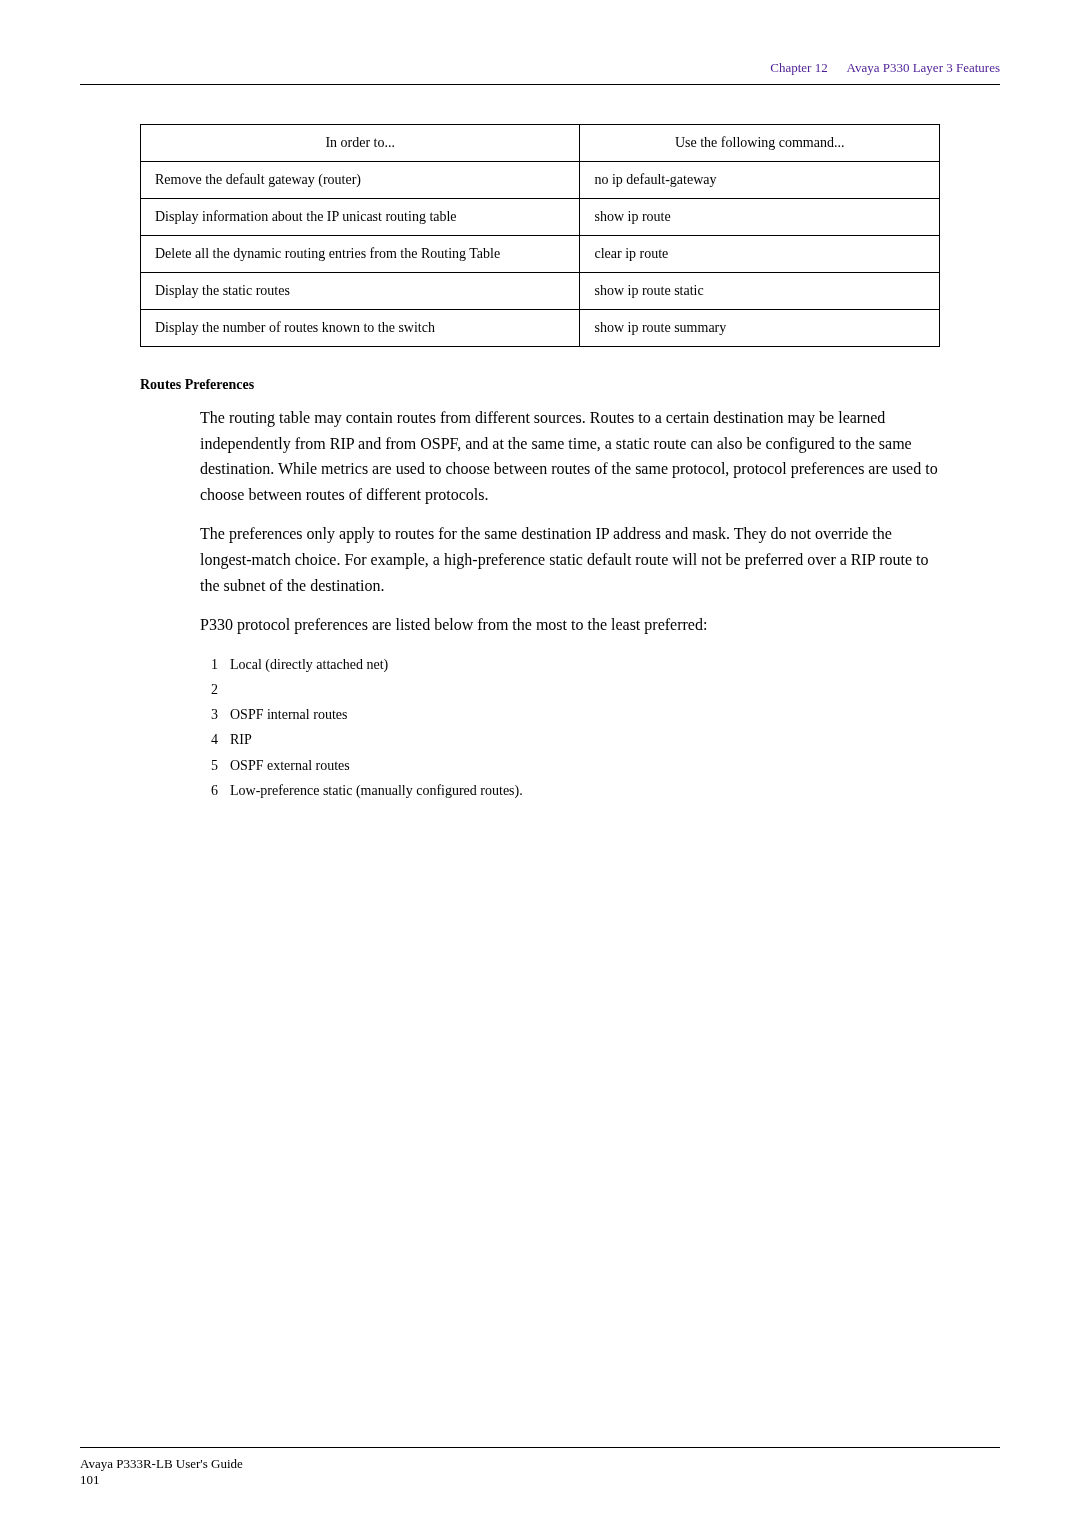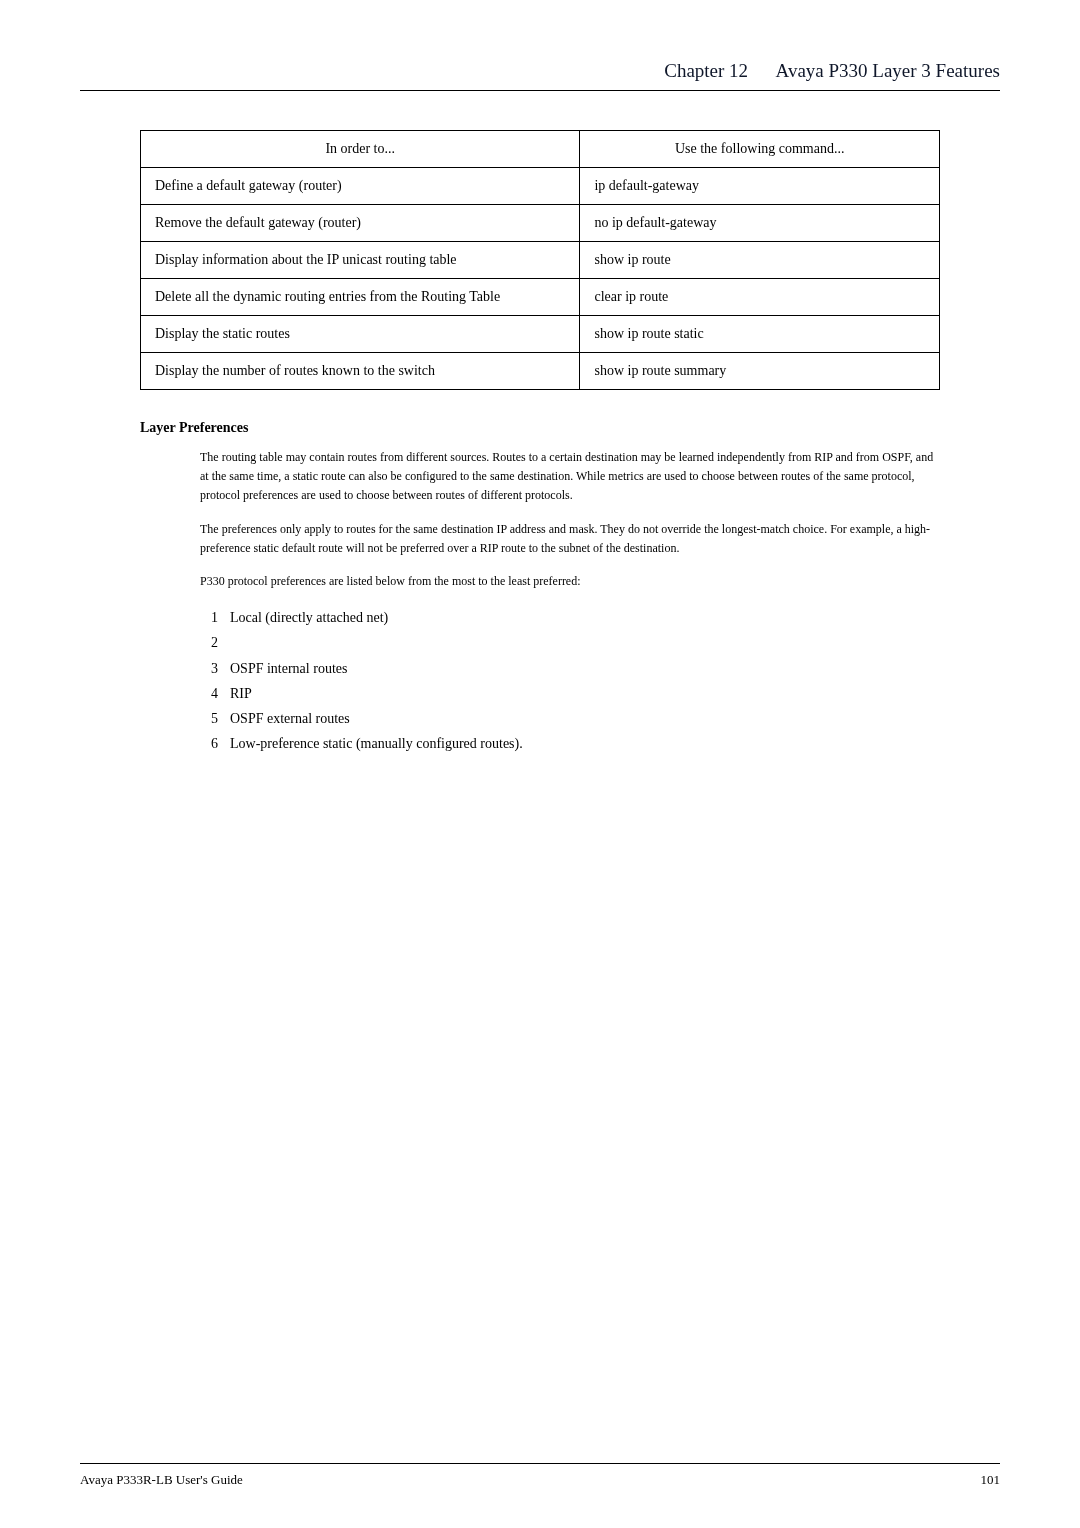--- a/index.html
+++ b/index.html
@@ -27,22 +27,22 @@
 
     .header-section {
       display: flex;
       justify-content: flex-end;
       padding-bottom: 8px;
       border-bottom: 1px solid #000;
       margin-bottom: 20px;
     }
 
     .header-text {
-      font-size: 19px;
-      color: #0f172a;
+      font-size: 13px;
+      color: #4c1d95;
     }
 
     .content-area {
       padding: 0 60px;
       margin-top: 39px;
     }
 
     
     .routing-table {
       width: 100%;
@@ -82,21 +82,21 @@
       margin-bottom: 12px;
     }
 
     .section-body {
       padding-left: 60px;
     }
 
     .paragraph {
       margin-bottom: 14px;
       line-height: 1.6;
-      font-size: 12px;
+      font-size: 16px;
     }
 
     .numbered-list {
       list-style: none;
       margin-left: 0;
       padding-left: 0;
     }
 
     .numbered-list li {
       line-height: 1.8;
@@ -114,20 +114,21 @@
     .page-footer {
       position: absolute;
       bottom: 40px;
       left: 80px;
       right: 80px;
       display: flex;
       justify-content: space-between;
       border-top: 1px solid #000;
       padding-top: 8px;
       font-size: 13px;
+      flex-direction: column;
     }
   </style>
 </head>
 <body>
 
 <div class="page-container">
 
   <div class="header-section">
     <span class="header-text">
       <span>Chapter 12</span>
@@ -139,24 +140,20 @@
   <div class="content-area">
 
     <table class="routing-table">
       <thead>
         <tr>
           <th class="col-action">In order to...</th>
           <th class="col-command">Use the following command...</th>
         </tr>
       </thead>
       <tbody id="table-body">
-      <tr>
-            <td>Define a default gateway (router)</td>
-            <td>ip default-gateway</td>
-          </tr>
           <tr>
             <td>Remove the default gateway (router)</td>
             <td>no ip default-gateway</td>
           </tr>
           <tr>
             <td>Display information about the IP unicast routing table</td>
             <td>show ip route</td>
           </tr>
           <tr>
             <td>Delete all the dynamic routing entries from the Routing Table</td>
@@ -167,21 +164,21 @@
             <td>show ip route static</td>
           </tr>
           <tr>
             <td>Display the number of routes known to the switch</td>
             <td>show ip route summary</td>
           </tr>
         </tbody>
     </table>
 
     <div class="route-preferences">
-      <div class="section-title">Layer Preferences</div>
+      <div class="section-title">Routes Preferences</div>
       <div class="section-body">
         <p class="paragraph">The routing table may contain routes from different sources. Routes to a certain destination may be learned independently from RIP and from OSPF, and at the same time, a static route can also be configured to the same destination. While metrics are used to choose between routes of the same protocol, protocol preferences are used to choose between routes of different protocols.</p>
         <p class="paragraph">The preferences only apply to routes for the same destination IP address and mask. They do not override the longest-match choice. For example, a high-preference static default route will not be preferred over a RIP route to the subnet of the destination.</p>
         <p class="paragraph">P330 protocol preferences are listed below from the most to the least preferred:</p>
         <ol class="numbered-list" id="preference-list">
         <li>
               <span class="num">1</span>
               <span>Local (directly attached net)</span>
             </li>
             <li>

